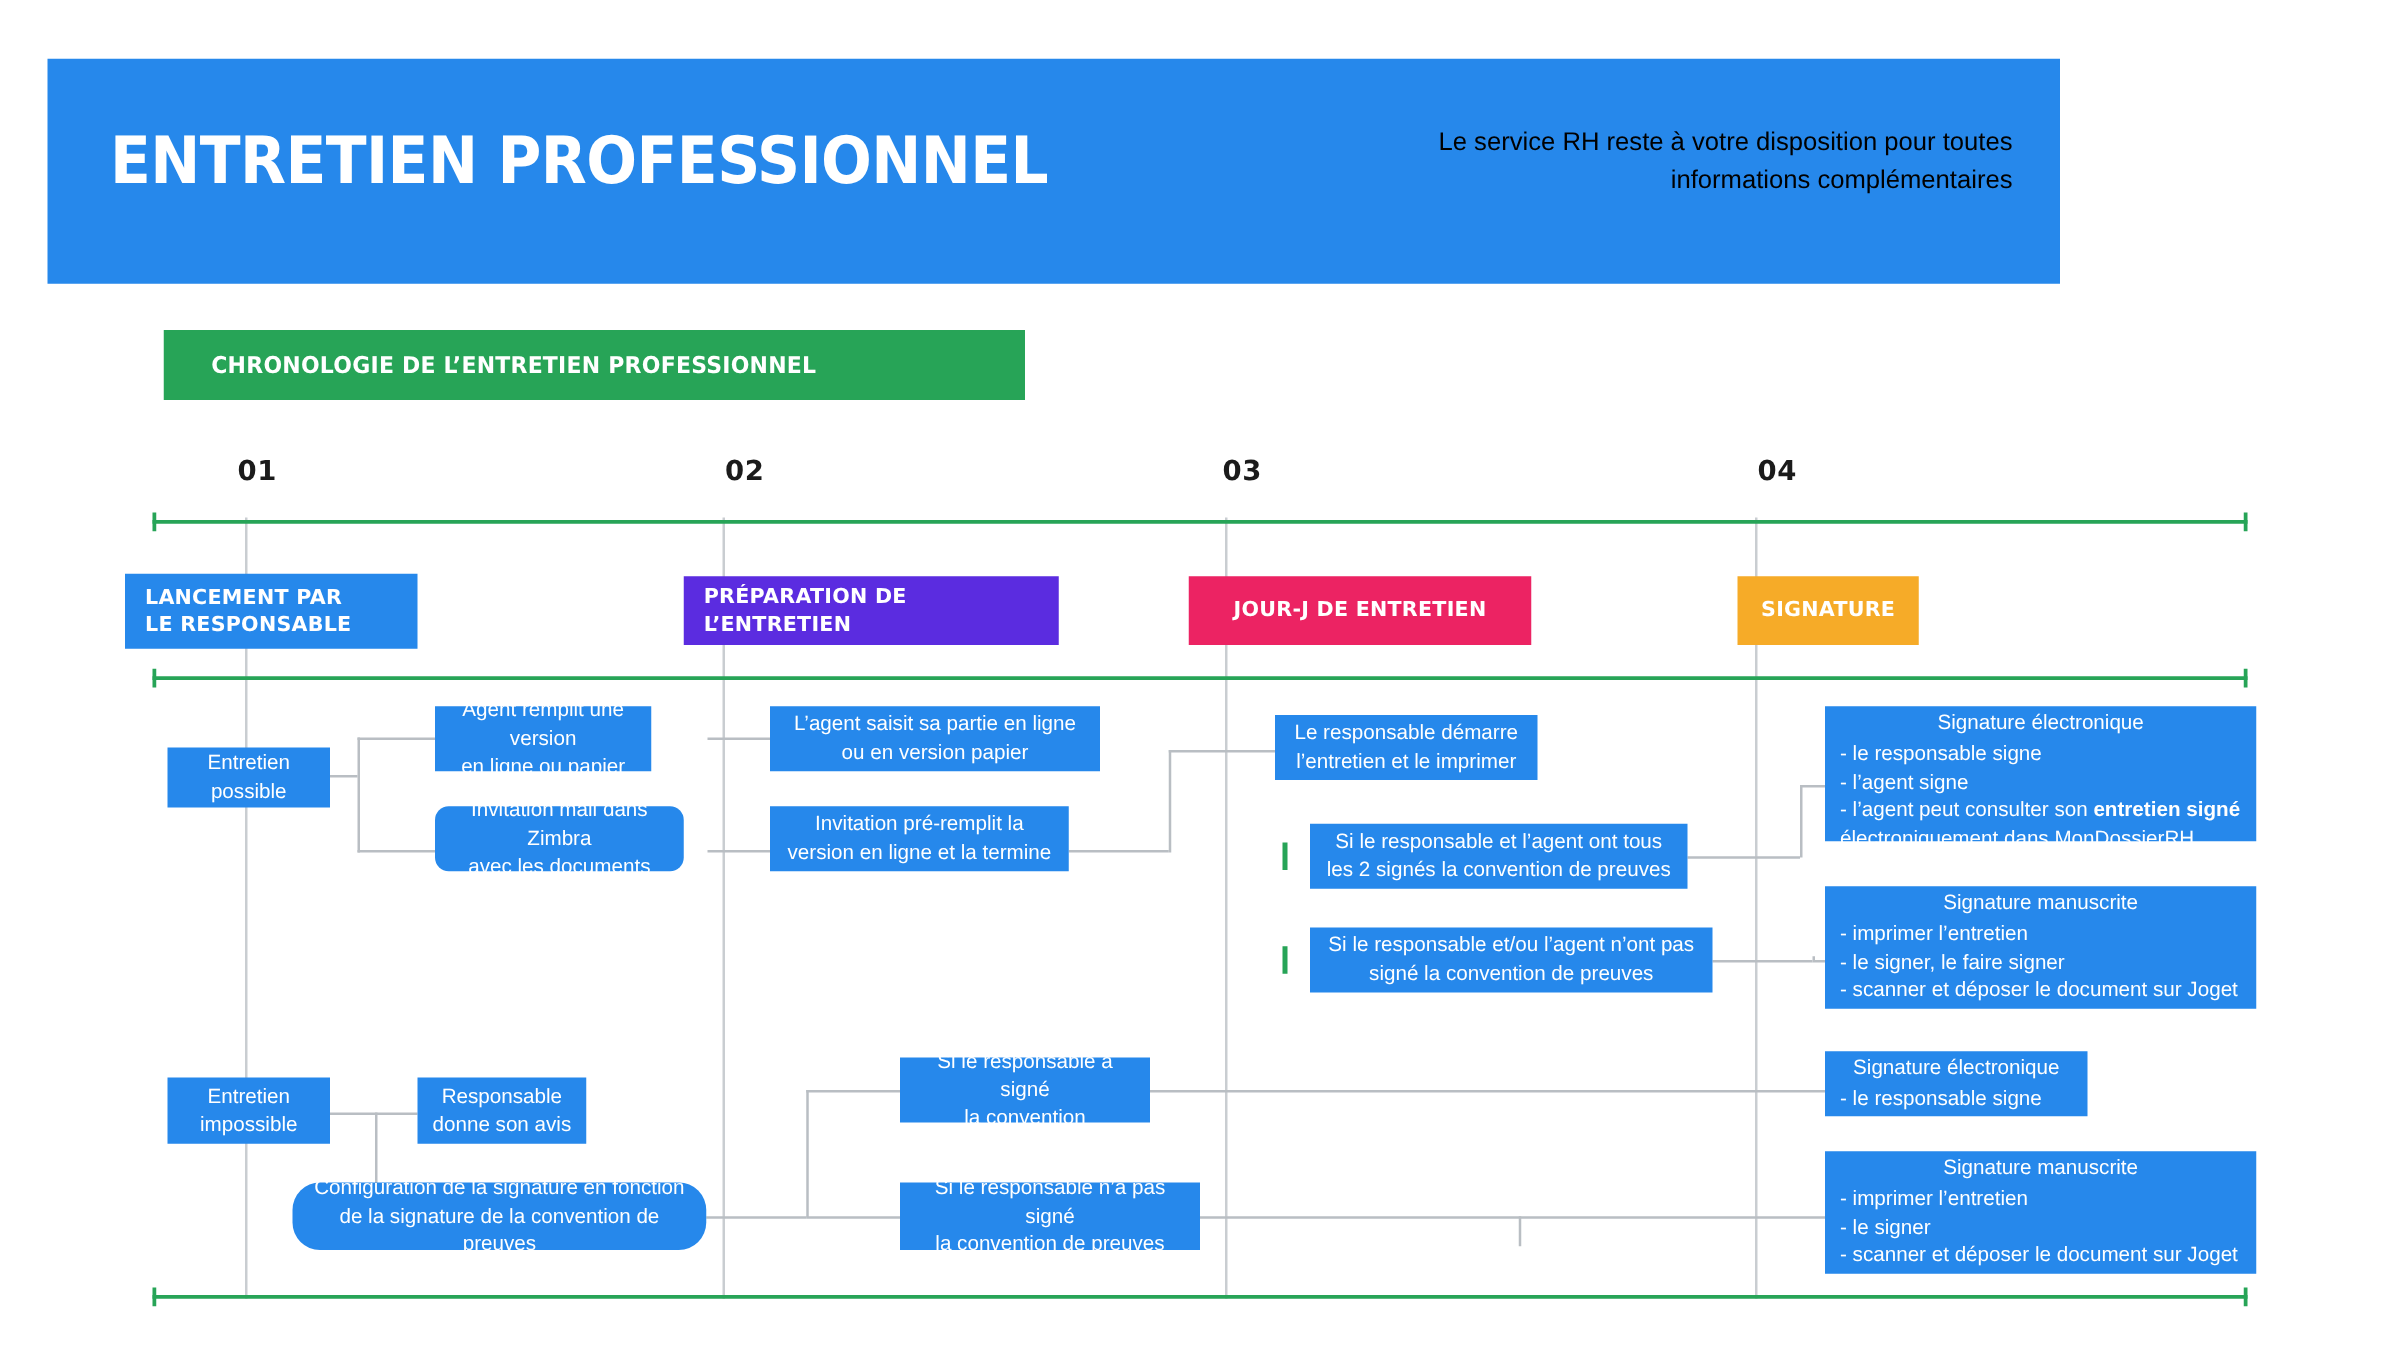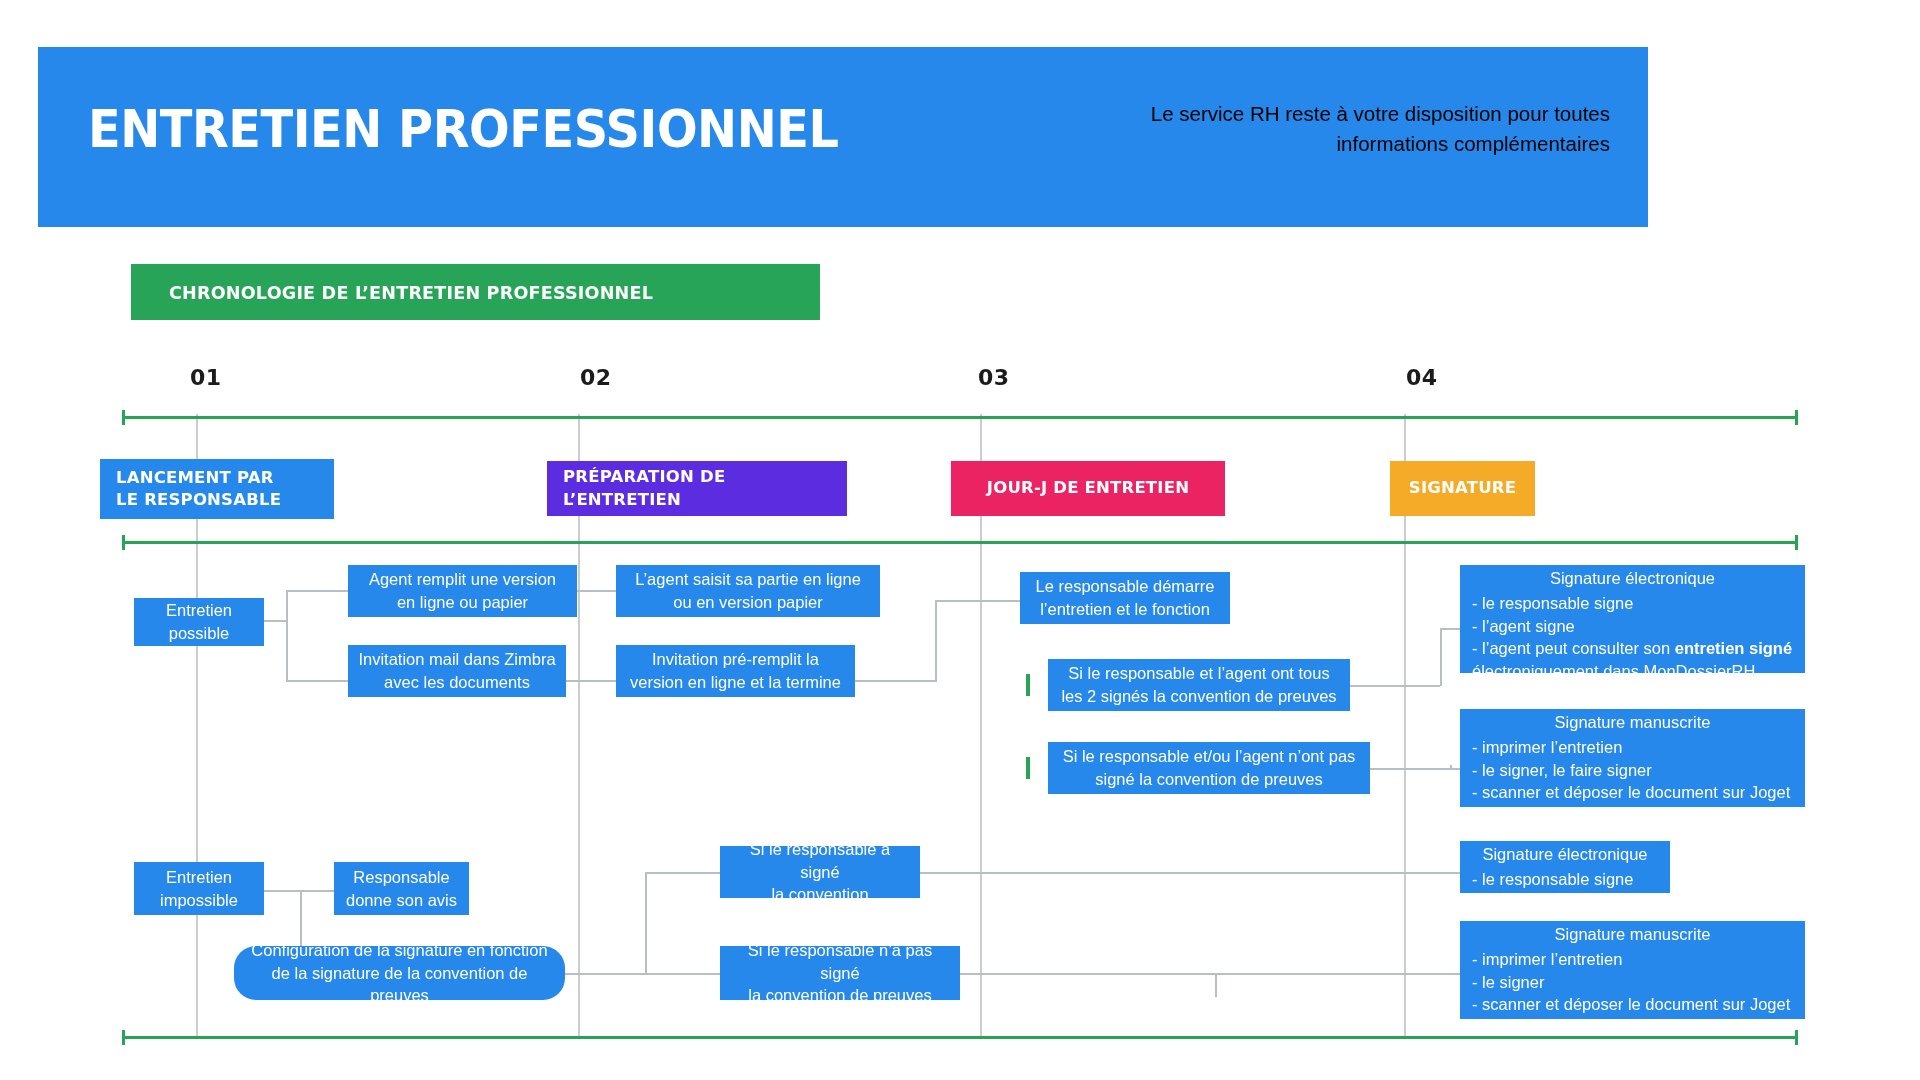--- a/index.html
+++ b/index.html
@@ -247,28 +247,28 @@
   <div class="conn h" style="left:960px; top:973px; width:500px;"></div>
   <div class="conn v" style="left:1215px; top:973px; height:24px;"></div>
 
   <div class="box" style="left:134px; top:598px; width:130px; height:48px;">
     <div>
       <span>Entretien</span><br>
       <span>possible</span>
     </div>
   </div>
 
-  <div class="box" style="left:348px; top:565px; width:229px; height:52px;">
+  <div class="box" style="left:348px; top:565px; width:173px; height:52px;">
     <div>
       <span>Agent remplit une version</span><br>
       <span>en ligne ou papier</span>
     </div>
   </div>
 
-  <div class="box" style="left:348px; top:645px; width:218px; height:52px;">
+  <div class="box" style="left:348px; top:645px; width:199px; height:52px;border-radius:11px;">
     <div>
       <span>Invitation mail dans Zimbra</span><br>
       <span>avec les documents</span>
     </div>
   </div>
 
   <div class="box" style="left:616px; top:565px; width:264px; height:52px;">
     <div>
       <span>L’agent saisit sa partie en ligne</span><br>
       <span>ou en version papier</span>
@@ -278,21 +278,21 @@
   <div class="box" style="left:616px; top:645px; width:239px; height:52px;">
     <div>
       <span>Invitation pré-remplit la</span><br>
       <span>version en ligne et la termine</span>
     </div>
   </div>
 
   <div class="box" style="left:1020px; top:572px; width:210px; height:52px;">
     <div>
       <span>Le responsable démarre</span><br>
-      <span>l’entretien et le fonction</span>
+      <span>l’entretien et le imprimer</span>
     </div>
   </div>
 
   <div class="box" style="left:1048px; top:659px; width:302px; height:52px;">
     <div>
       <span>Si le responsable et l’agent ont tous</span><br>
       <span>les 2 signés la convention de preuves</span>
     </div>
   </div>
 

